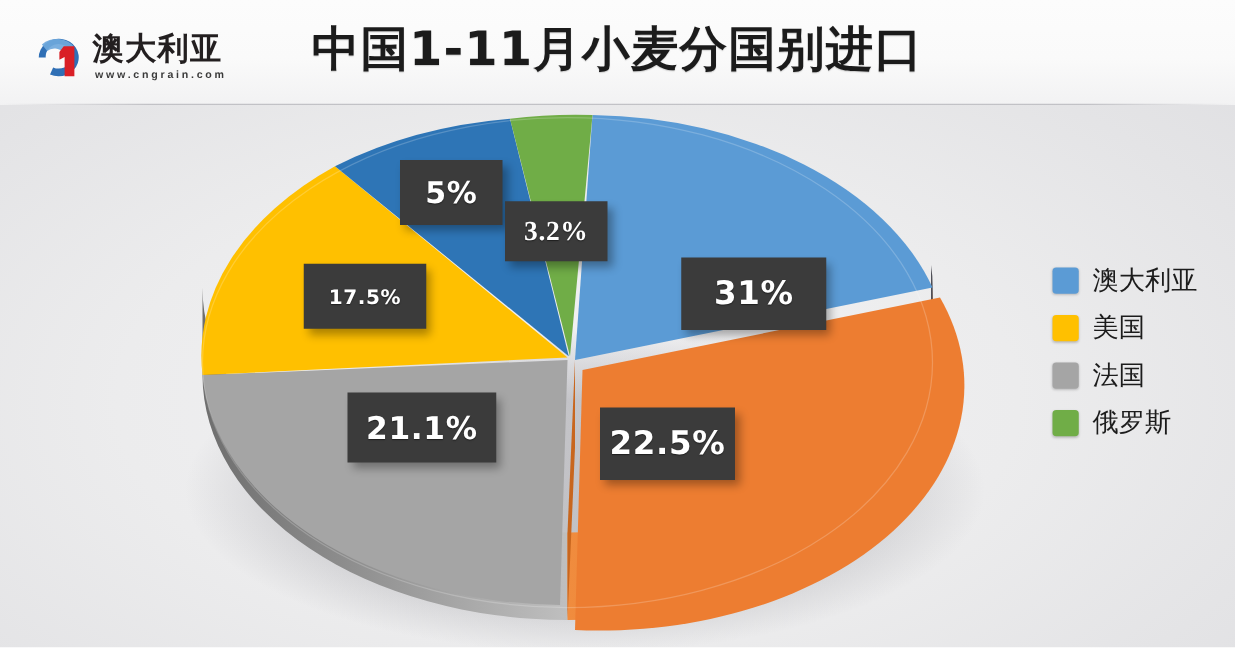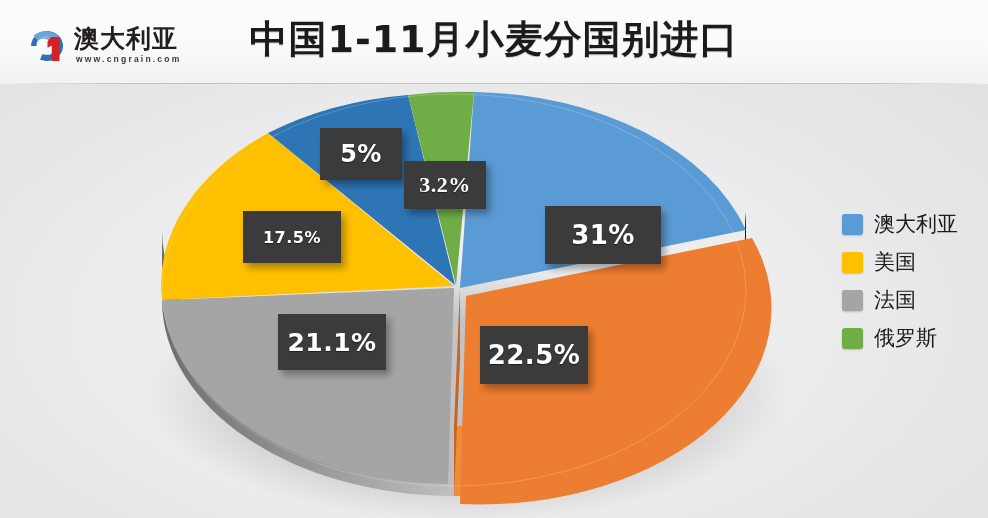--- a/index.html
+++ b/index.html
@@ -161,21 +161,21 @@
   </div>
 
   <div class="dlabel" style="left:545px;top:206px;width:116px;height:58px;font-size:26px;">
     <span>31%</span>
   </div>
 
   <div class="dlabel" style="left:480px;top:326px;width:108px;height:58px;font-size:26px;">
     <span>22.5%</span>
   </div>
 
-  <div class="dlabel" style="left:278px;top:314px;width:108px;height:56px;font-size:25px;">
+  <div class="dlabel" style="left:278px;top:314px;width:119px;height:56px;font-size:25px;">
     <span>21.1%</span>
   </div>
 
   <div class="dlabel" style="left:243px;top:211px;width:98px;height:52px;font-size:16px;">
     <span>17.5%</span>
   </div>
 
   <div class="dlabel" style="left:320px;top:128px;width:82px;height:52px;font-size:24px;">
     <span>5%</span>
   </div>

